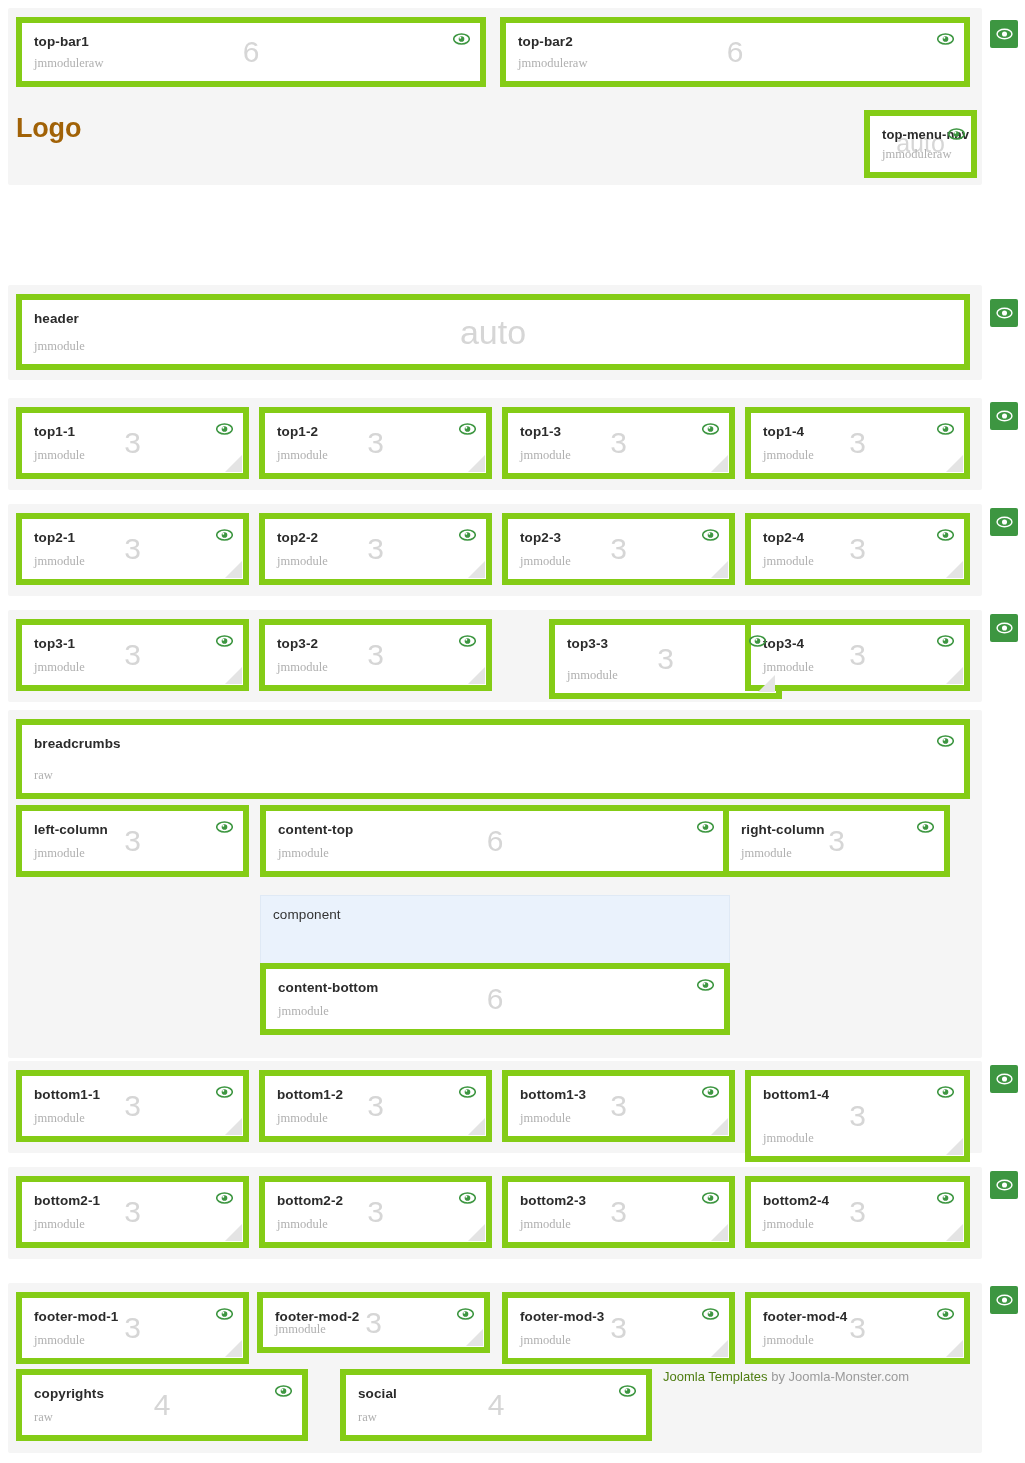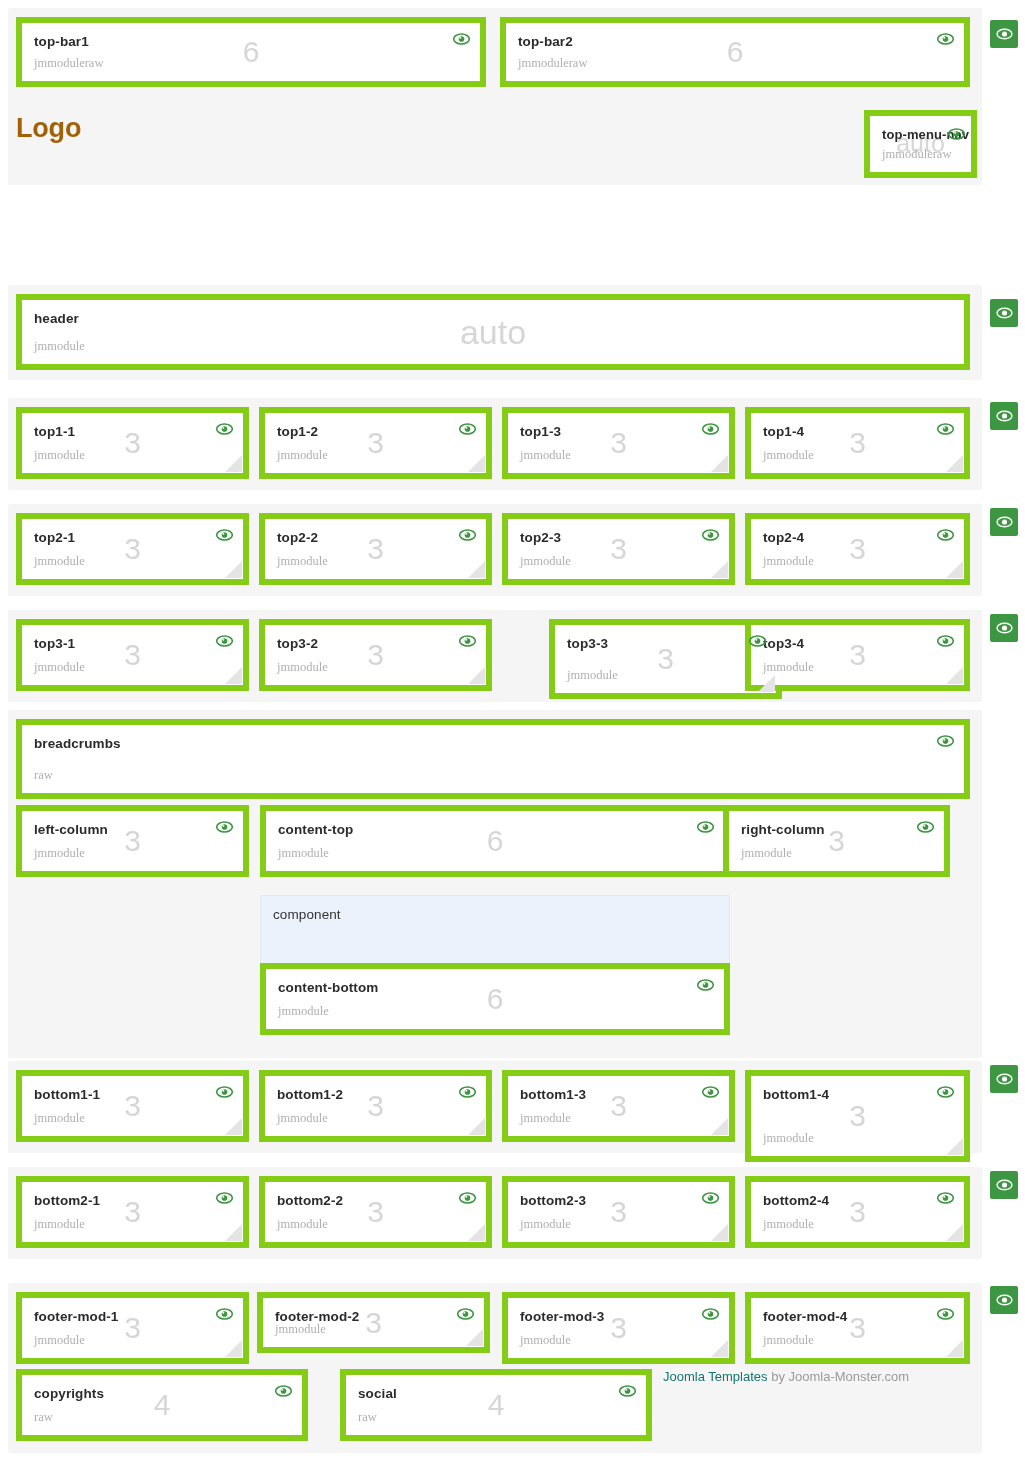--- a/index.html
+++ b/index.html
@@ -114,21 +114,21 @@
     color: #a16207;
     letter-spacing: -0.2px;
   }
 
   
   .credit {
     position: absolute;
     font-size: 13px;
     white-space: nowrap;
   }
-  .credit .lnk { color: #0f766e; }
+  .credit .lnk { color: #4d7c0f; }
   .credit .by { color: #9a9a9a; }
 </style>
 </head>
 <body>
 
 <div id="stage">
 
   <div class="section" style="top:8px; height:177px;">
 
     <div class="card" style="left:8px; top:9px; width:470px; height:70px;">

